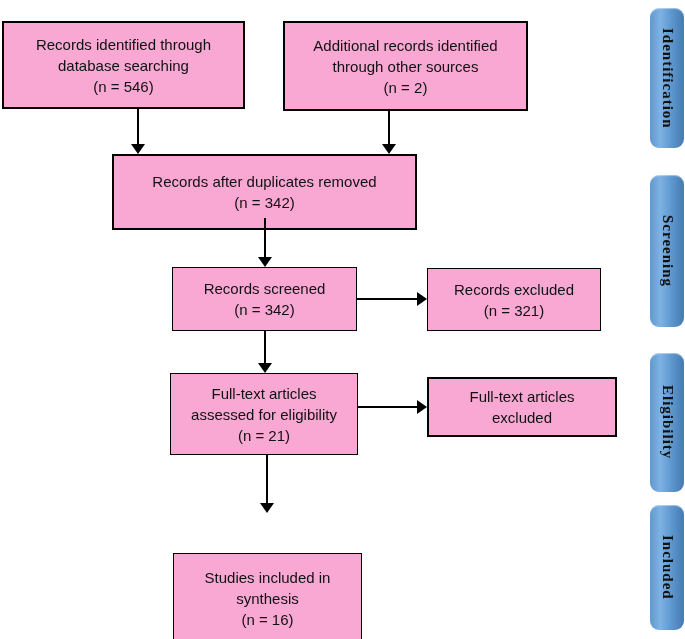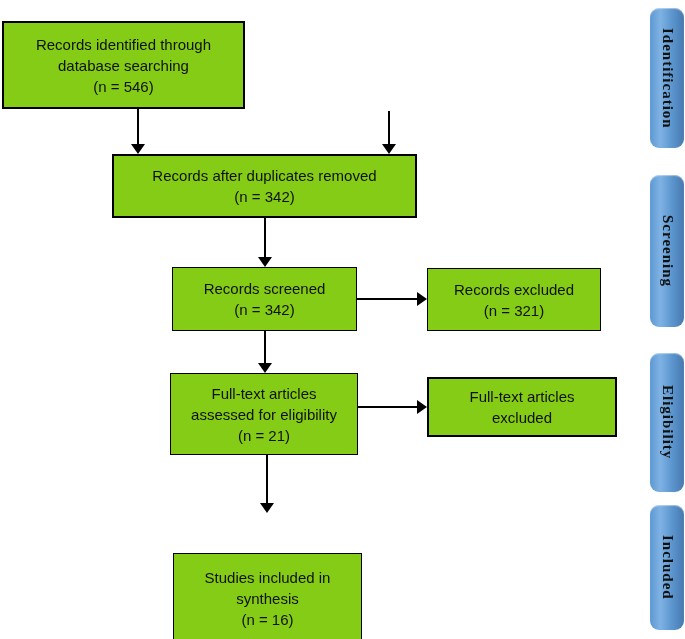--- a/index.html
+++ b/index.html
@@ -12,21 +12,21 @@
     width: 685px;
     height: 639px;
     background: #ffffff;
     overflow: hidden;
     font-family: "Liberation Sans", sans-serif;
   }
   
   .fbox {
     position: absolute;
     box-sizing: border-box;
-    background: #84cc16;
+    background: #f9a8d4;
     border: 2px solid #000000;
     display: flex;
     align-items: center;
     justify-content: center;
     text-align: center;
     white-space: pre-line;
     font-size: 15px;
     line-height: 21px;
     color: #111111;
   }
@@ -83,31 +83,34 @@
 </style>
 </head>
 <body>
 
 <div class="canvas">
 
   <div class="fbox" style="left:2px; top:21px; width:243px; height:88px;">Records identified through
 database searching
 (n = 546)</div>
 
+  <div class="fbox" style="left:283px; top:21px; width:245px; height:90px;">Additional records identified
+through other sources
+(n = 2)</div>
 
   <div class="arrow-v" style="left:131px; top:109px; height:45px;">
     <div class="shaft"></div>
     <div class="head"></div>
   </div>
   <div class="arrow-v" style="left:382px; top:111px; height:43px;">
     <div class="shaft"></div>
     <div class="head"></div>
   </div>
 
-  <div class="fbox" style="left:112px; top:154px; width:305px; height:64px;">Records after duplicates removed
+  <div class="fbox" style="left:112px; top:154px; width:305px; height:76px;">Records after duplicates removed
 (n = 342)</div>
 
   <div class="arrow-v" style="left:258px; top:218px; height:49px;">
     <div class="shaft"></div>
     <div class="head"></div>
   </div>
 
   <div class="fbox thin" style="left:172px; top:267px; width:185px; height:64px;">Records screened
 (n = 342)</div>
 

